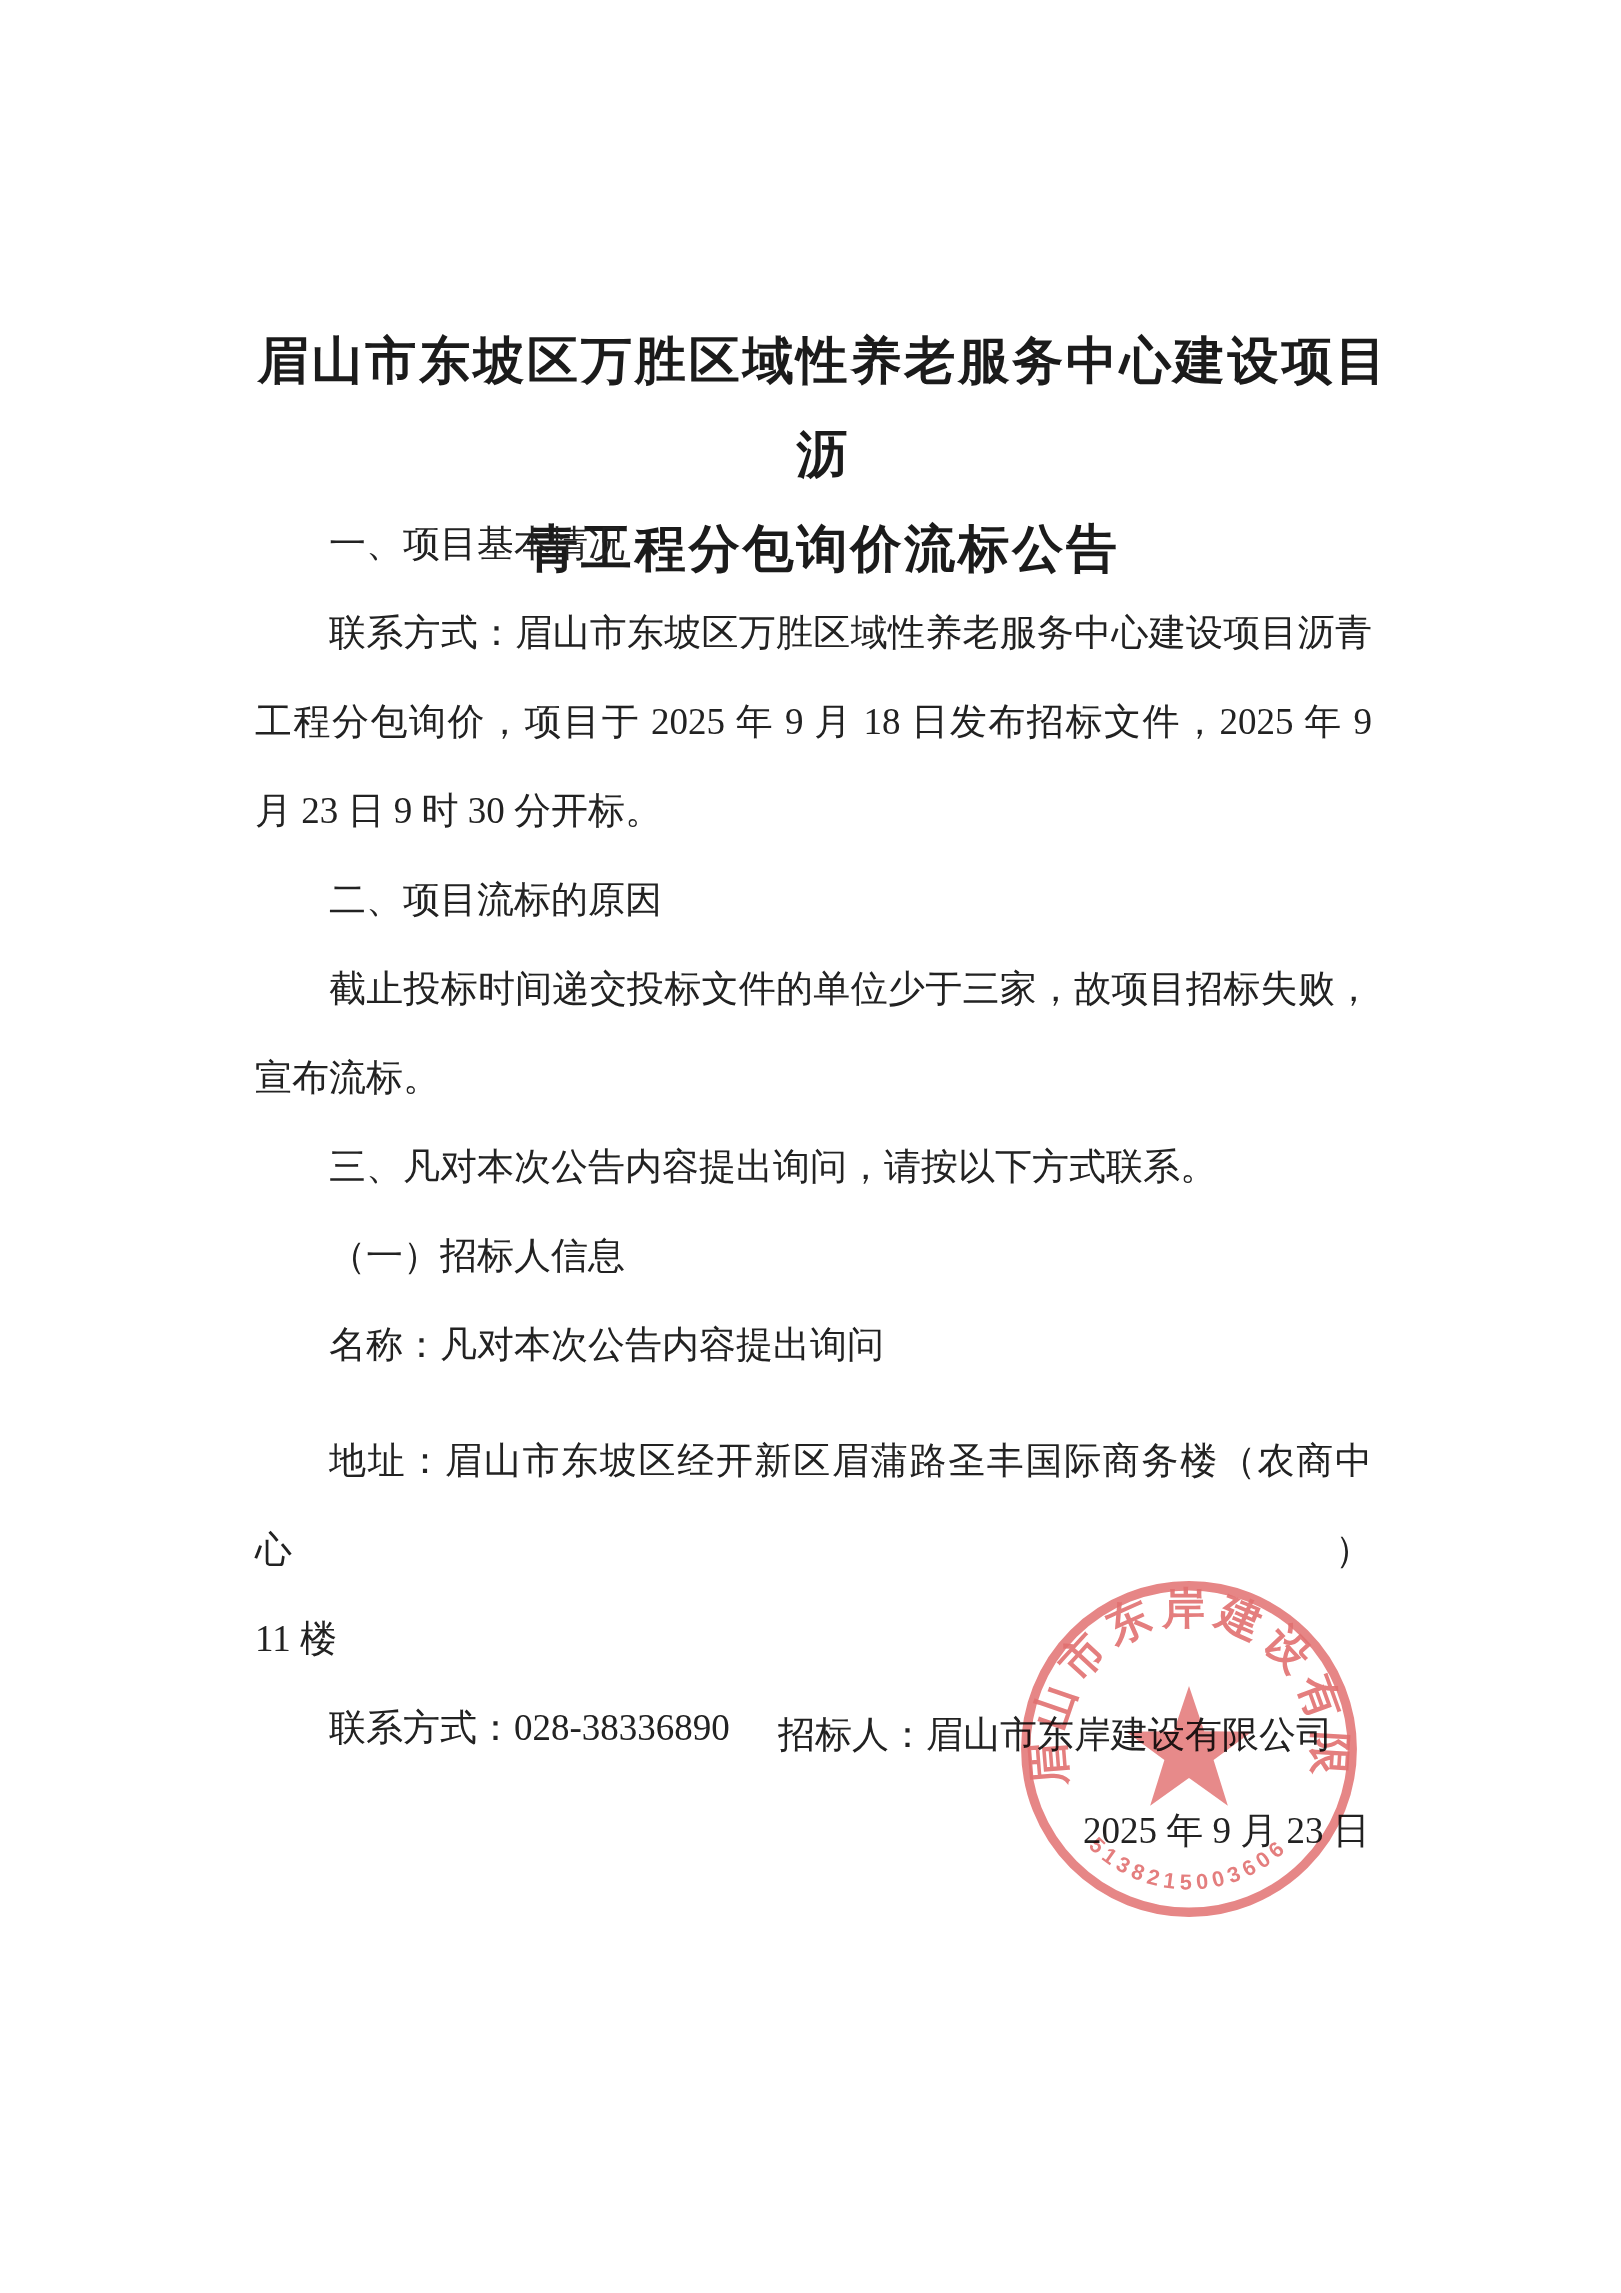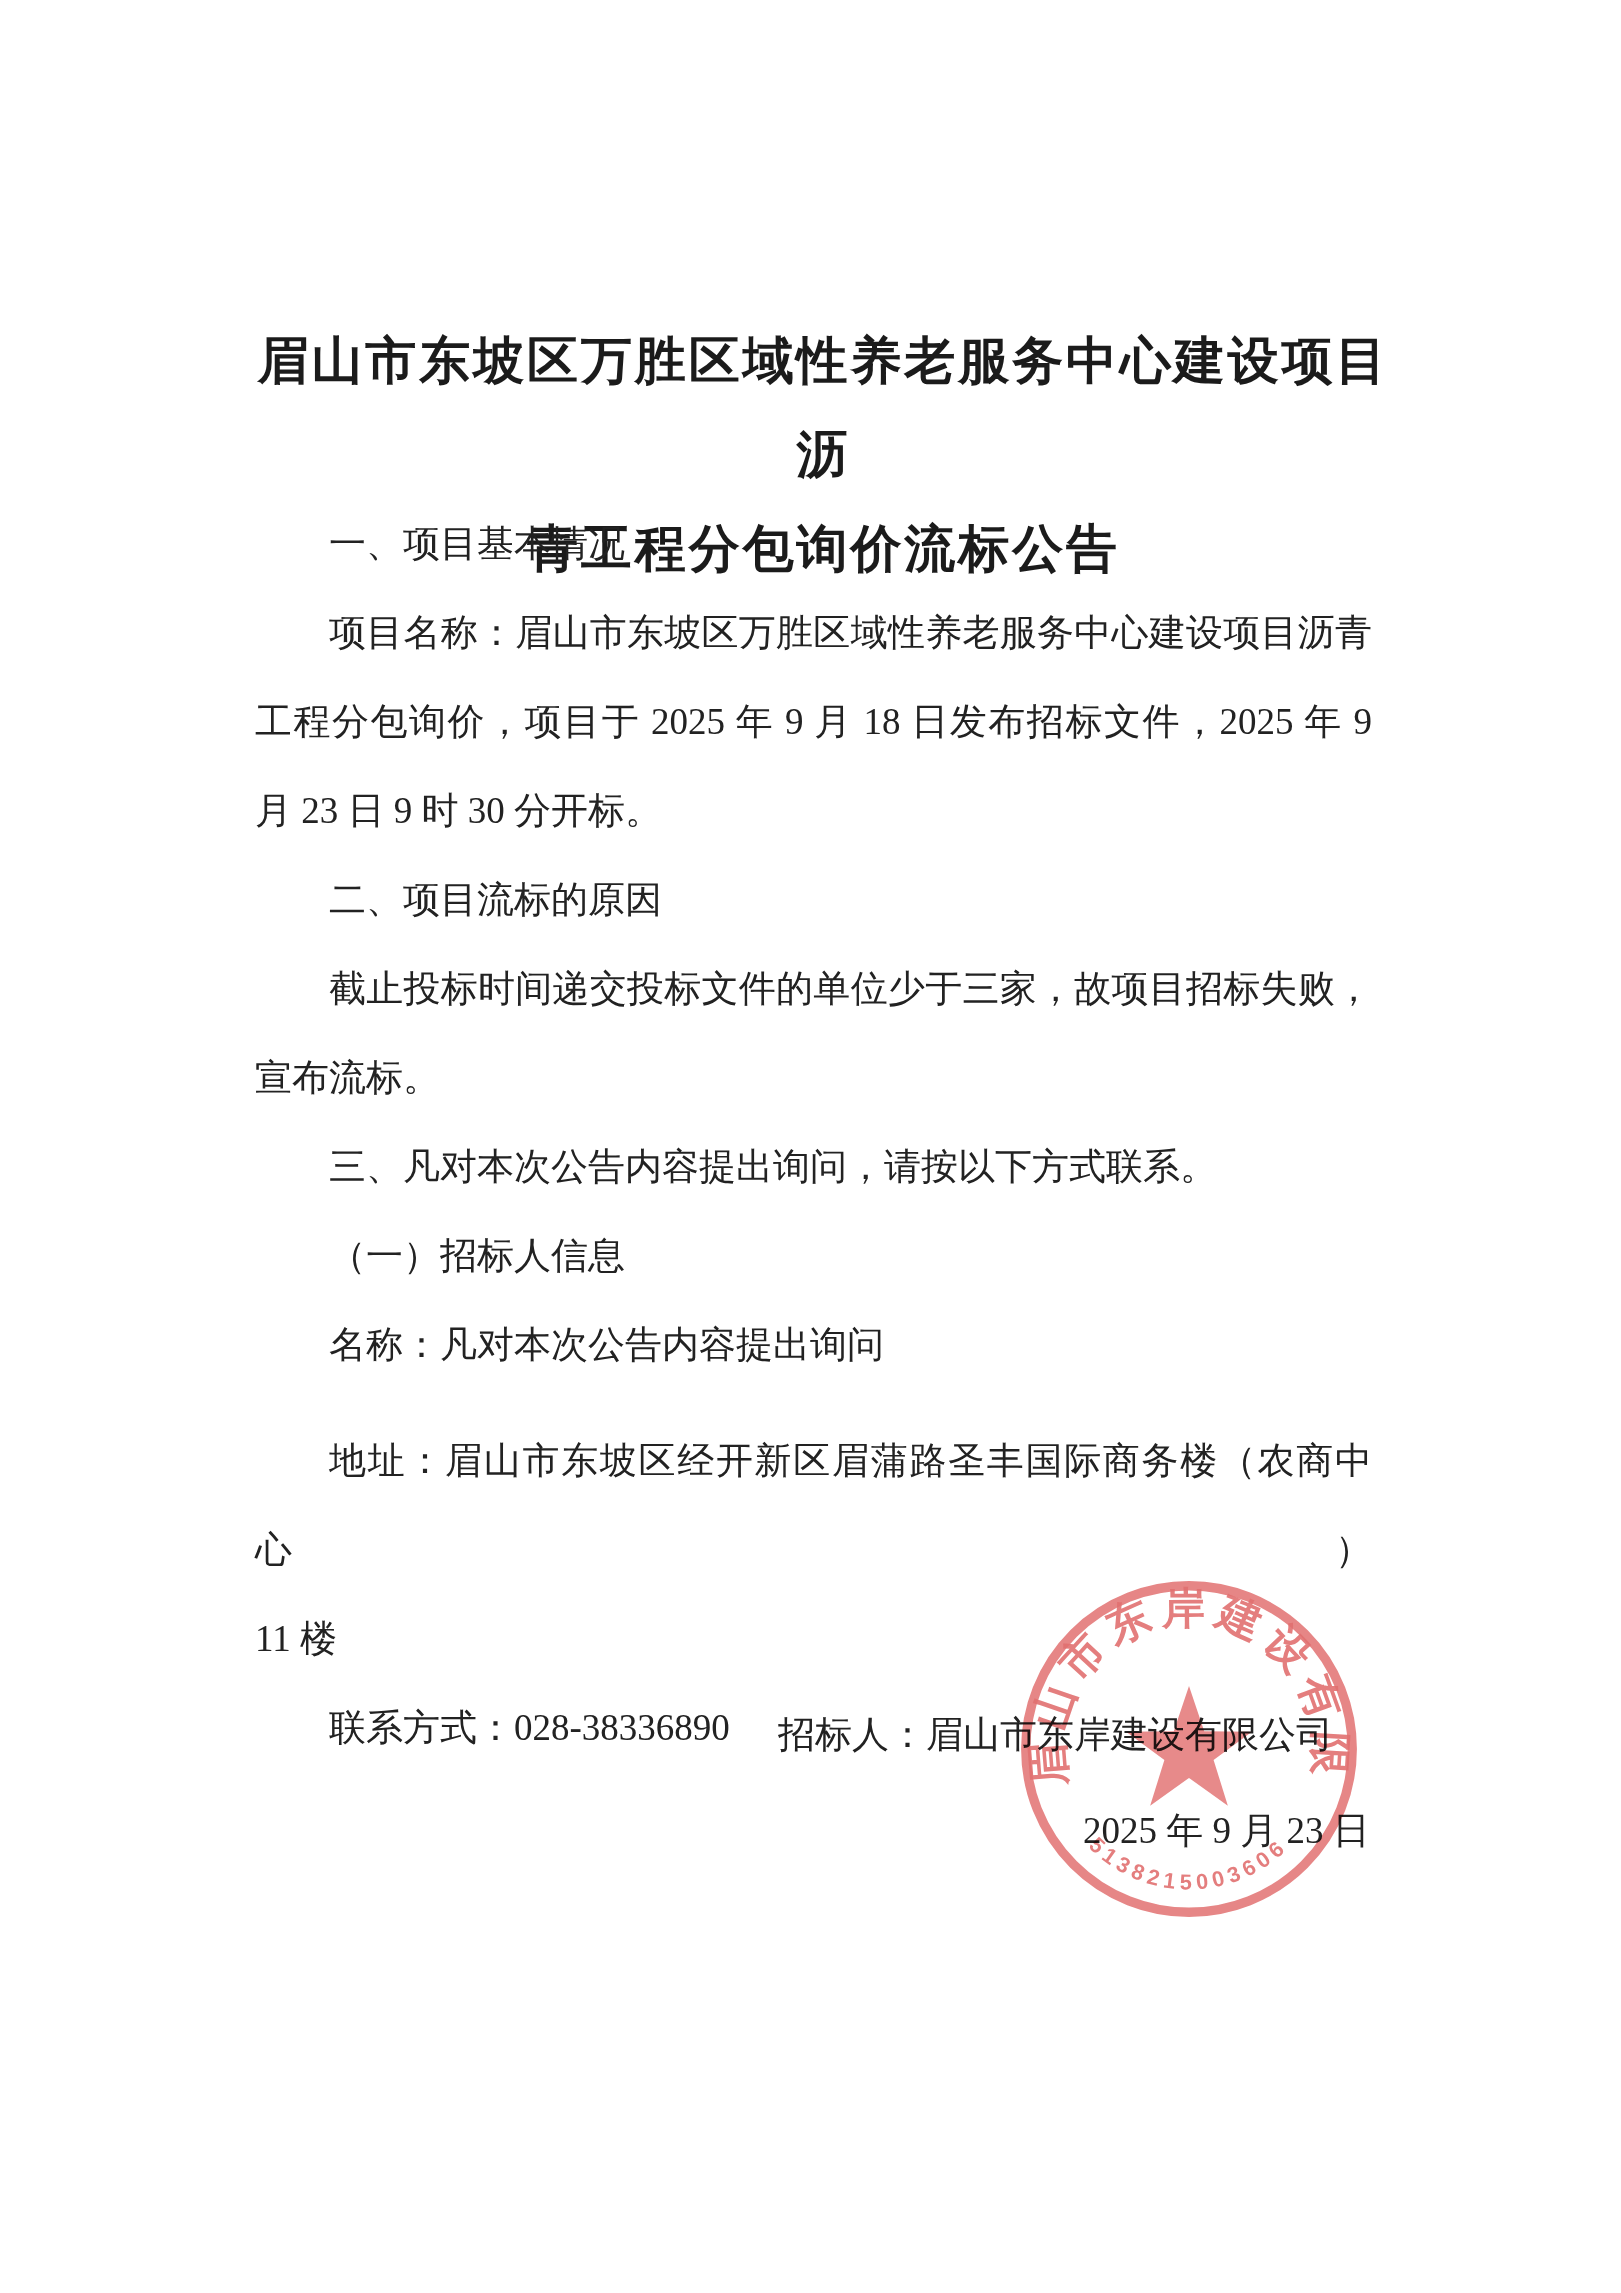--- a/index.html
+++ b/index.html
@@ -76,21 +76,21 @@
 
 <div class="page">
 
   <div class="title">
     <div>眉山市东坡区万胜区域性养老服务中心建设项目沥</div>
     <div>青工程分包询价流标公告</div>
   </div>
 
   <div class="body-text">
     <div class="bline ind">一、项目基本情况</div>
-    <div class="bline ind just">项目名称：眉山市东坡区万胜区域性养老服务中心建设项目沥青</div>
+    <div class="bline ind just">联系方式：眉山市东坡区万胜区域性养老服务中心建设项目沥青</div>
     <div class="bline just">工程分包询价，项目于 2025 年 9 月 18 日发布招标文件，2025 年 9</div>
     <div class="bline">月 23 日 9 时 30 分开标。</div>
     <div class="bline ind">二、项目流标的原因</div>
     <div class="bline ind just">截止投标时间递交投标文件的单位少于三家，故项目招标失败，</div>
     <div class="bline">宣布流标。</div>
     <div class="bline ind">三、凡对本次公告内容提出询问，请按以下方式联系。</div>
     <div class="bline ind">（一）招标人信息</div>
     <div class="bline ind">名称：凡对本次公告内容提出询问</div>
     <div class="bline ind just sp">地址：眉山市东坡区经开新区眉蒲路圣丰国际商务楼（农商中心）</div>
     <div class="bline">11 楼</div>

